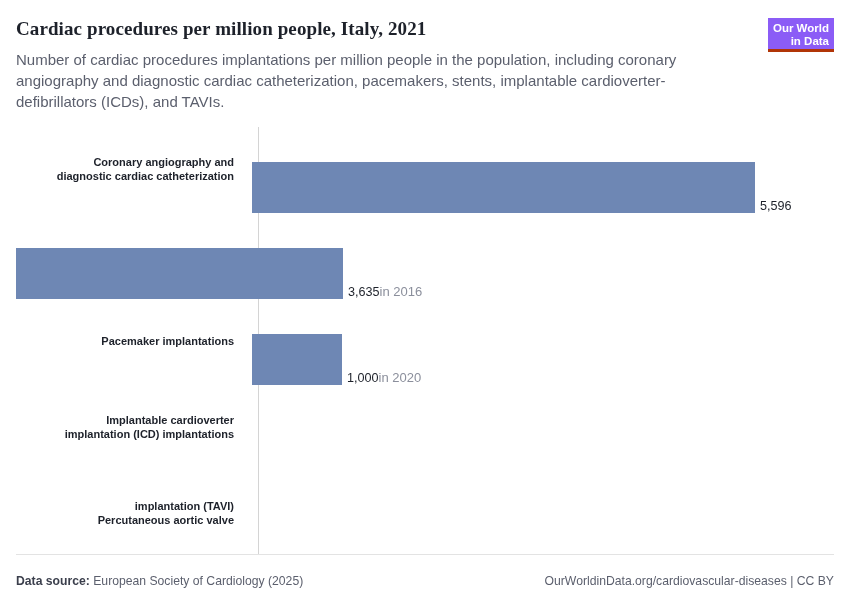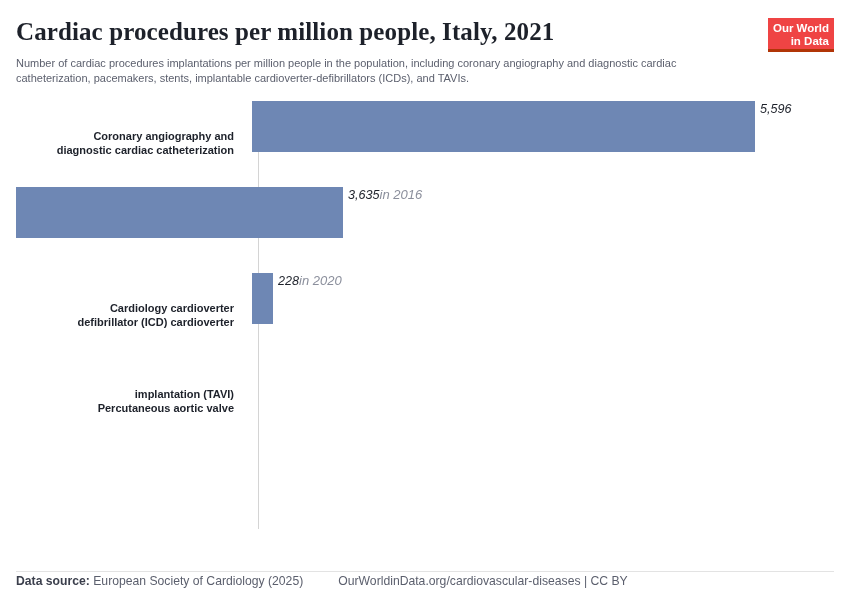--- a/index.html
+++ b/index.html
@@ -20,41 +20,41 @@
     height: 600px;
     box-sizing: border-box;
     padding: 16px 16px 0 16px;
   }
   
   .header {
     position: relative;
   }
   .chart-title {
     font-family: "Liberation Serif", serif;
-    font-size: 25px;
+    font-size: 19px;
     font-weight: 700;
     letter-spacing: 0.1px;
     color: #1d212a;
     margin: 2px 0 0 0;
     line-height: 1.15;
   }
   .chart-subtitle {
-    font-size: 11px;
+    font-size: 15px;
     color: #5b5f6d;
     line-height: 1.42;
     margin: 9px 0 0 0;
     max-width: 730px;
   }
   .owid-logo {
     position: absolute;
     top: 0px;
     right: 0px;
     width: 66px;
     height: 34px;
-    background: #ef4444;
+    background: #8b5cf6;
     color: #ffffff;
     font-family: "Liberation Sans", sans-serif;
     font-size: 11.5px;
     font-weight: 700;
     line-height: 1.12;
     text-align: right;
     padding: 4px 5px 0 0;
     box-sizing: border-box;
     border-bottom: 3px solid #b13507;
   }
@@ -95,22 +95,21 @@
     line-height: 1.25;
     color: #1d212a;
     padding-right: 18px;
     box-sizing: border-box;
   }
   .bar-wrap {
     position: relative;
     flex: 1;
     height: 100%;
     display: flex;
-    align-items: flex-start;
-    font-style: italic;
+    align-items: flex-end;
   }
   .bar {
     height: 51px;
     background: #6e87b4;
   }
   .bar-value {
     font-size: 12.6px;
     color: #1d212a;
     white-space: nowrap;
     margin-left: 5px;
@@ -119,23 +118,23 @@
     color: #8b8f9c;
     font-size: 13px;
   }
   
   .footer {
     position: absolute;
     left: 16px;
     right: 16px;
     bottom: 12px;
     border-top: 1px solid #e3e3e3;
-    padding-top: 2px;
+    padding-top: 19px;
     display: flex;
-    justify-content: flex-start;
+    justify-content: space-between;
     font-size: 12.2px;
     color: #5b5f6d;
   }
   .footer .src-label {
     font-weight: 700;
     color: #3b3f4c;
   }
   .footer-right {
     color: #5b5f6d;
     margin-left: 35px;
@@ -174,31 +173,36 @@
 
       <div class="bar-row">
         <div class="bar-wrap">
           <div class="bar" style="width:327px"></div>
           <div class="bar-value">
             <span>3,635</span><span class="note">in 2016</span>
           </div>
         </div>
       </div>
 
-
-      <div class="bar-row">
-        <div class="bar-label">
-          <div>Cardiology cardioverter</div>
-          <div>defibrillator (ICD) cardioverter</div>
+      <div class="bar-row">
+        <div class="bar-label">
+          <div>Pacemaker implantations</div>
         </div>
         <div class="bar-wrap">
-          <div class="bar" style="width:21px"></div>
+          <div class="bar" style="width:90px"></div>
           <div class="bar-value">
-            <span>228</span><span class="note">in 2020</span>
+            <span>1,000</span><span class="note">in 2020</span>
           </div>
+        </div>
+      </div>
+
+      <div class="bar-row">
+        <div class="bar-label">
+          <div>Implantable cardioverter</div>
+          <div>implantation (ICD) implantations</div>
         </div>
       </div>
 
       <div class="bar-row">
         <div class="bar-label">
           <div>implantation (TAVI)</div>
           <div>Percutaneous aortic valve</div>
         </div>
       </div>
 

